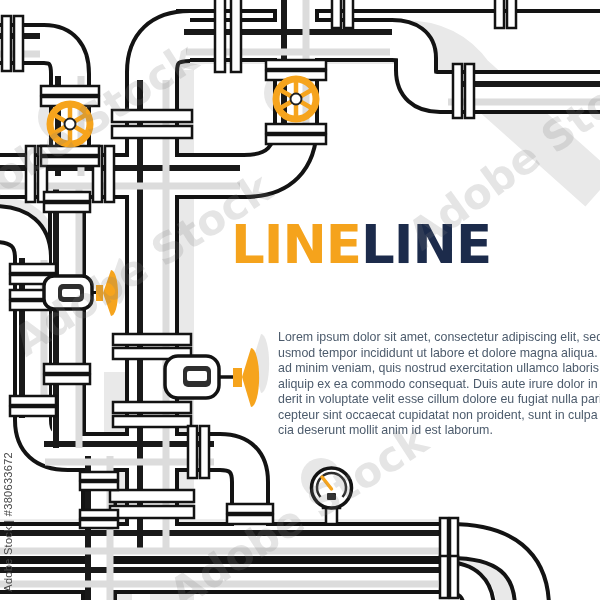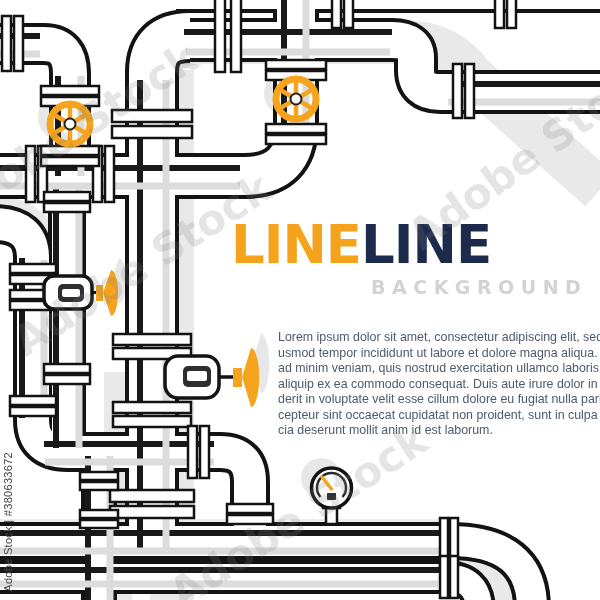--- a/index.html
+++ b/index.html
@@ -172,21 +172,20 @@
       <circle cx="331.5" cy="488" r="20" fill="#fff" stroke="#131313" stroke-width="3.5"></circle>
       <path d="M 320.5 497 A 14.5 14.5 0 1 1 342.5 497" fill="none" stroke="#2a2a2a" stroke-width="2.5"></path>
       <rect x="327" y="493" width="9" height="7" rx="1" fill="#222"></rect>
       <line x1="331.5" y1="489" x2="322" y2="477" stroke="#F6A41D" stroke-width="3.5" stroke-linecap="round"></line>
     </g>
   </svg>
 
   <div class="title">
     <span class="t1">LINE</span><span class="t2">LINE</span>
   </div>
-  <div class="subtitle">BACKGROUND</div>
 
   <div class="para">
     <div>Lorem ipsum dolor sit amet, consectetur adipiscing elit, sed do ei-</div>
     <div>usmod tempor incididunt ut labore et dolore magna aliqua. Ut enim</div>
     <div>ad minim veniam, quis nostrud exercitation ullamco laboris nisi ut</div>
     <div>aliquip ex ea commodo consequat. Duis aute irure dolor in reprehen-</div>
     <div>derit in voluptate velit esse cillum dolore eu fugiat nulla pariatur. Ex-</div>
     <div>cepteur sint occaecat cupidatat non proident, sunt in culpa qui offi-</div>
     <div>cia deserunt mollit anim id est laborum.</div>
   </div>

